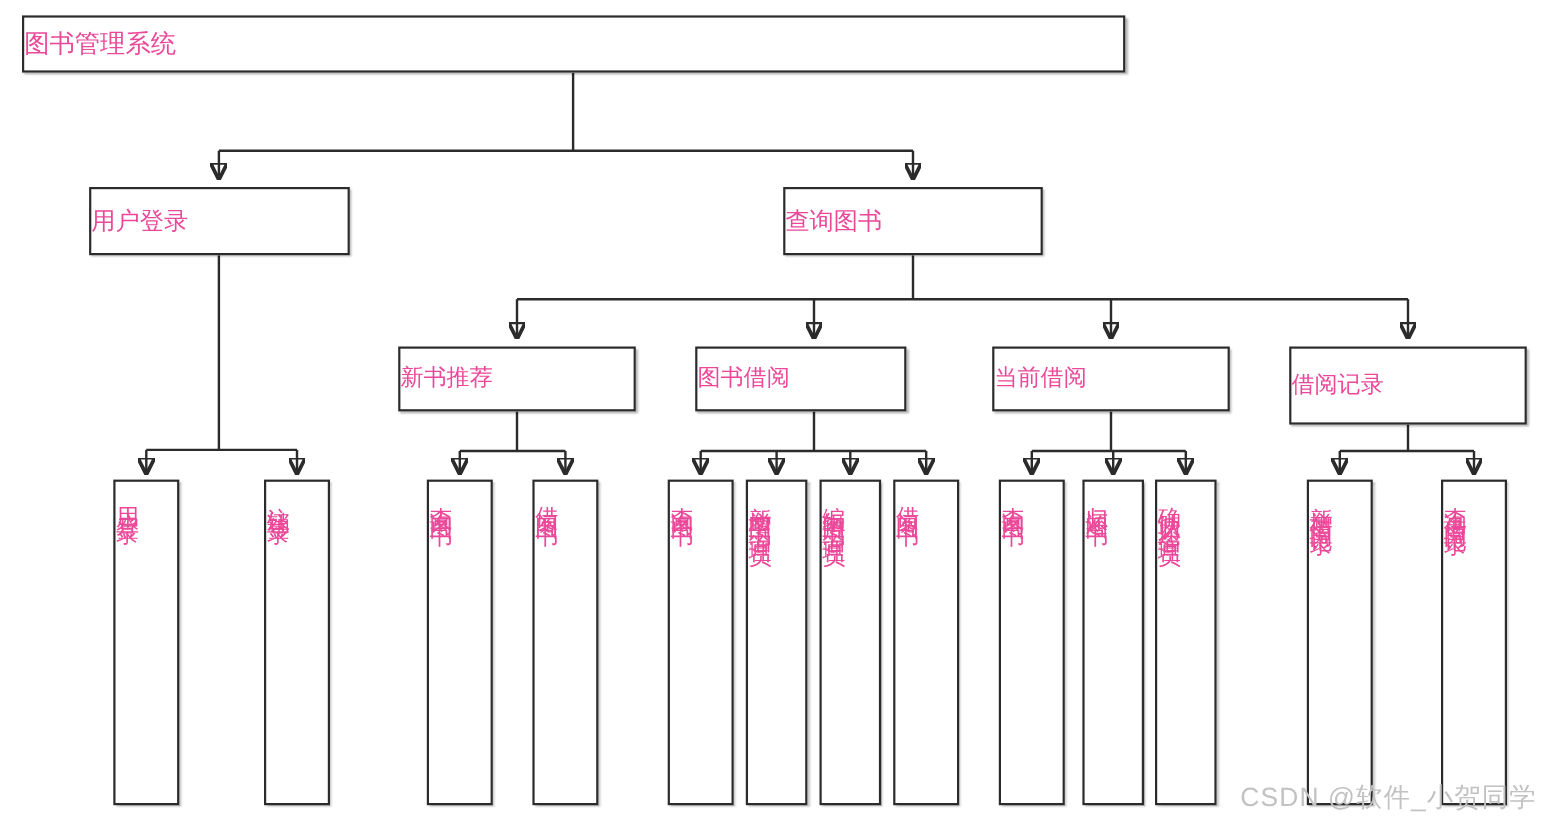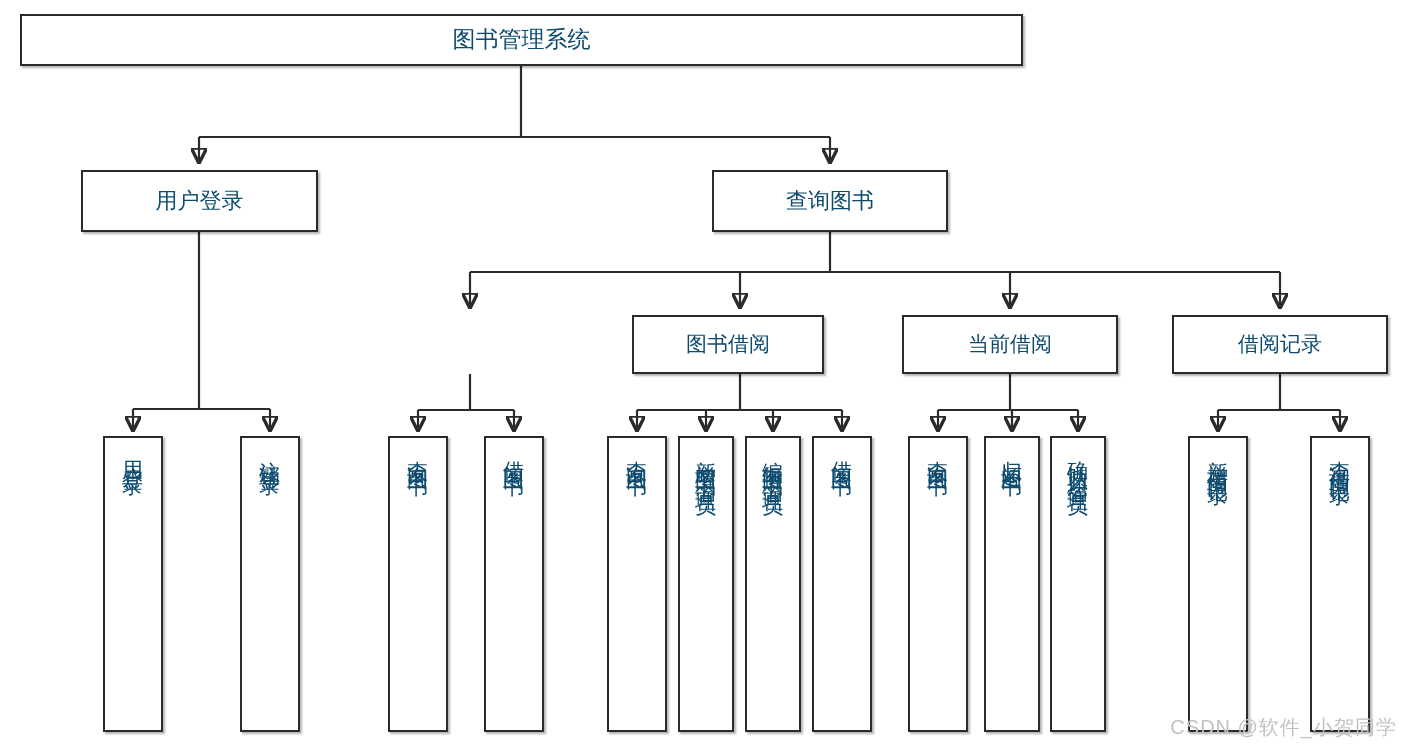--- a/index.html
+++ b/index.html
@@ -8,22 +8,22 @@
     font-family:"Liberation Sans","DejaVu Sans",sans-serif;
     position:relative;
   }
   #diagram-root{position:absolute;left:0;top:0;width:1405px;height:747px;}
   .node-box{
     position:absolute;
     background:#ffffff;
     border:2px solid #2b2b2b;
     box-sizing:border-box;
     box-shadow:2px 2px 2px rgba(0,0,0,0.30);
-    display:flex;align-items:center;justify-content:center;
-    color:#0c4a6e;
+    display:flex;align-items:center;
+    color:#ec4899;
   }
   .node-box .label{
     display:block;
     text-align:center;
     line-height:1.18;
     white-space:pre;
   }
   .lvl0 .label{font-size:23px;}
   .lvl1 .label{font-size:22px;}
   .lvl2 .label{font-size:21px;}
@@ -33,21 +33,21 @@
     text-orientation:upright;
     font-size:21px;
     letter-spacing:5px;
     line-height:1;
   }
   .leaf.tall-text{align-items:flex-start;}
   svg#connectors{position:absolute;left:0;top:0;width:1405px;height:747px;pointer-events:none;}
   svg#connectors path,svg#connectors line{stroke:#2b2b2b;stroke-width:2.2;fill:none;}
   #watermark{
     position:absolute;right:8px;bottom:6px;
-    font-size:20px;color:#c2c2c2;
+    font-size:24px;color:#c2c2c2;
     letter-spacing:1px;
     white-space:nowrap;
     user-select:none;
   }
 </style>
 </head>
 <body>
 
 <div id="diagram-root">
 
@@ -103,27 +103,30 @@
     <span class="label">图书管理系统</span>
   </div>
 
   <div class="node-box lvl1" style="left:81px;top:170px;width:237px;height:62px;">
     <span class="label">用户登录</span>
   </div>
   <div class="node-box lvl1" style="left:712px;top:170px;width:236px;height:62px;">
     <span class="label">查询图书</span>
   </div>
 
+  <div class="node-box lvl2" style="left:362px;top:315px;width:216px;height:59px;">
+    <span class="label">新书推荐</span>
+  </div>
   <div class="node-box lvl2" style="left:632px;top:315px;width:192px;height:59px;">
     <span class="label">图书借阅</span>
   </div>
   <div class="node-box lvl2" style="left:902px;top:315px;width:216px;height:59px;">
     <span class="label">当前借阅</span>
   </div>
-  <div class="node-box lvl2" style="left:1172px;top:315px;width:216px;height:59px;">
+  <div class="node-box lvl2" style="left:1172px;top:315px;width:216px;height:71px;">
     <span class="label">借阅记录</span>
   </div>
 
   <div class="node-box leaf" style="left:103px;top:436px;width:60px;height:296px;">
     <span class="label">用户登录</span>
   </div>
   <div class="node-box leaf" style="left:240px;top:436px;width:60px;height:296px;">
     <span class="label">注销登录</span>
   </div>
 

